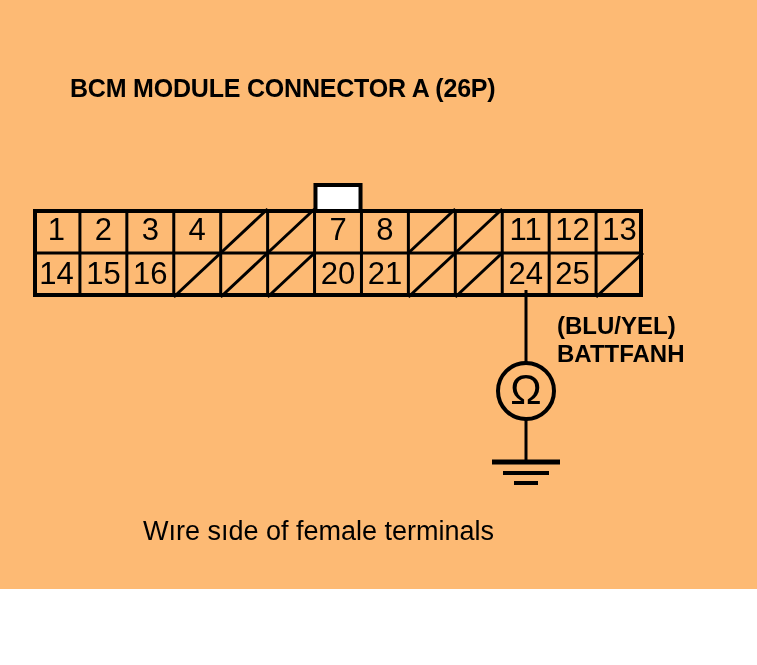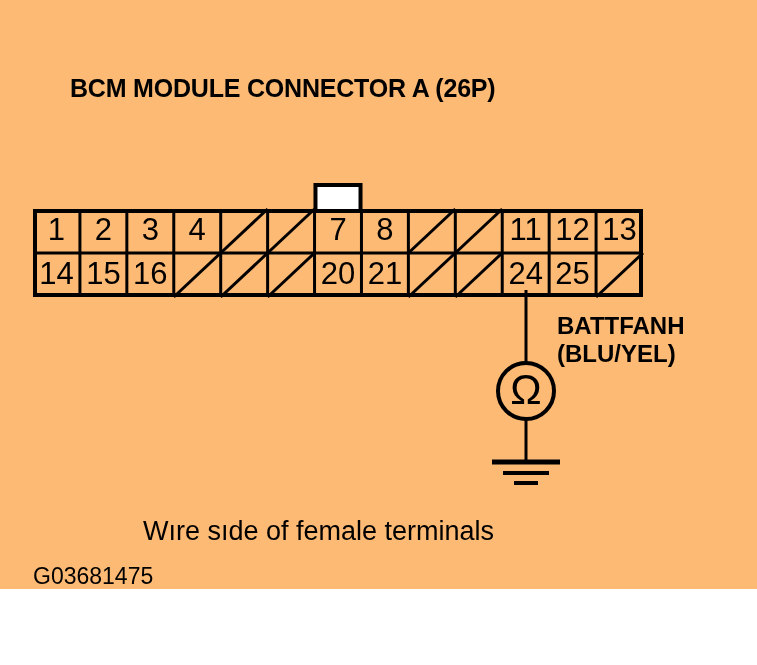--- a/index.html
+++ b/index.html
@@ -163,21 +163,20 @@
     <line id="probe-lead-top" x1="87" y1="0" x2="87" y2="73" stroke="#000" stroke-width="3"></line>
     <circle id="meter-body" cx="87" cy="101" r="28" fill="none" stroke="#000" stroke-width="4"></circle>
     <text id="meter-glyph" class="omega-glyph" x="87" y="103">Ω</text>
     <line id="probe-lead-bottom" x1="87" y1="129" x2="87" y2="172" stroke="#000" stroke-width="3"></line>
     <line id="gnd-bar-1" x1="53" y1="172" x2="121" y2="172" stroke="#000" stroke-width="5"></line>
     <line id="gnd-bar-2" x1="64" y1="183" x2="110" y2="183" stroke="#000" stroke-width="4"></line>
     <line id="gnd-bar-3" x1="75" y1="193" x2="99" y2="193" stroke="#000" stroke-width="4"></line>
   </svg>
 
   <div id="signal-label">
+    <div>(BLU/YEL)</div>
     <div>BATTFANH</div>
-    <div>(BLU/YEL)</div>
   </div>
 
   <div id="caption">Wıre sıde of female terminals</div>
 
-  <div id="figure-id">G03681475</div>
 
 </div>
 
 </body></html>

